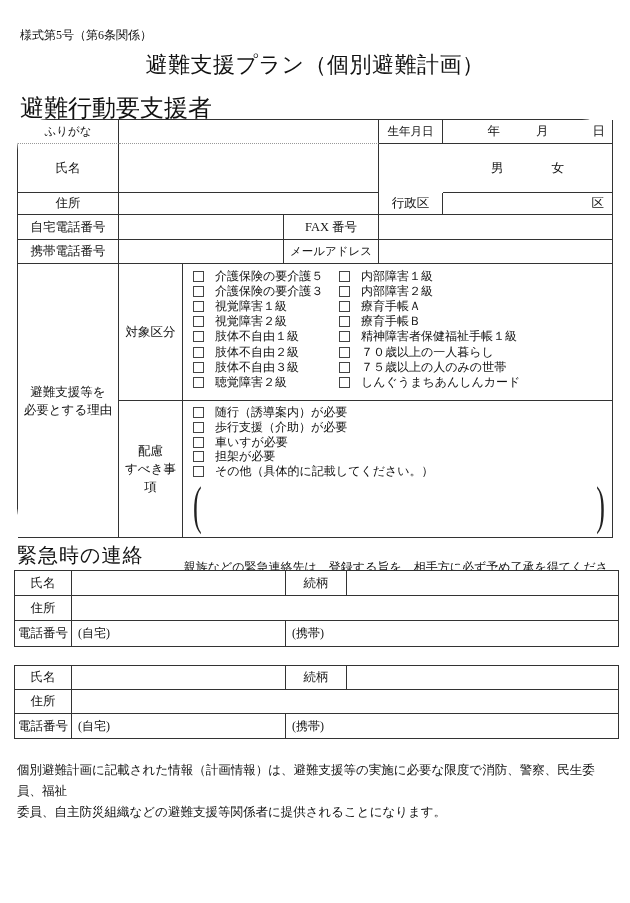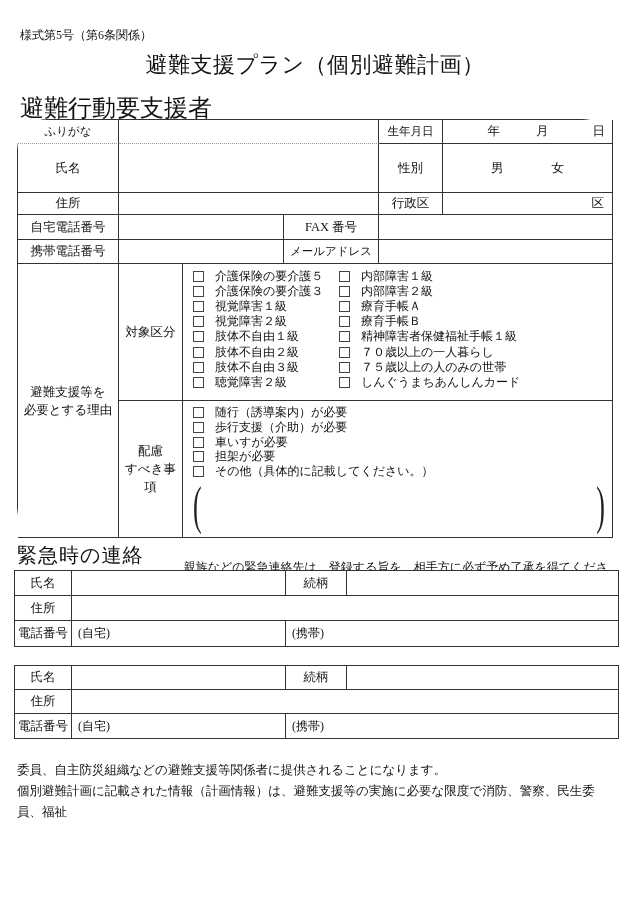--- a/index.html
+++ b/index.html
@@ -95,21 +95,20 @@
   <div class="c dotted" style="grid-area:1/2/2/5"></div>
   <div class="c small" style="grid-area:1/5/2/6">生年月日</div>
   <div class="c ymd" style="grid-area:1/6/2/7">
     <span class="u1">年</span>
     <span class="u2">月</span>
     <span class="u3">日</span>
   </div>
 
   <div class="c" style="grid-area:2/1/3/2">氏名</div>
   <div class="c" style="grid-area:2/2/3/5"></div>
-  <div class="c" style="grid-area:2/5/3/6">性別</div>
   <div class="c gender" style="grid-area:2/6/3/7">
     <span>男</span>
     <span>女</span>
   </div>
 
   <div class="c" style="grid-area:3/1/4/2">住所</div>
   <div class="c" style="grid-area:3/2/4/5"></div>
   <div class="c" style="grid-area:3/5/4/6">行政区</div>
   <div class="c rt" style="grid-area:3/6/4/7">
     <span>区</span>
@@ -259,15 +258,15 @@
   <div class="c" style="grid-area:3/1/4/2">電話番号</div>
   <div class="c lft" style="grid-area:3/2/4/3">
       <span>(自宅)</span>
     </div>
   <div class="c lft" style="grid-area:3/3/4/5">
       <span>(携帯)</span>
     </div>
 </div>
 
 <div class="abs" id="footer">
+  <div>個別避難計画に記載された情報（計画情報）は、避難支援等の実施に必要な限度で消防、警察、民生委員、福祉</div>
   <div>委員、自主防災組織などの避難支援等関係者に提供されることになります。</div>
-  <div>個別避難計画に記載された情報（計画情報）は、避難支援等の実施に必要な限度で消防、警察、民生委員、福祉</div>
 </div>
 
 </body></html>

